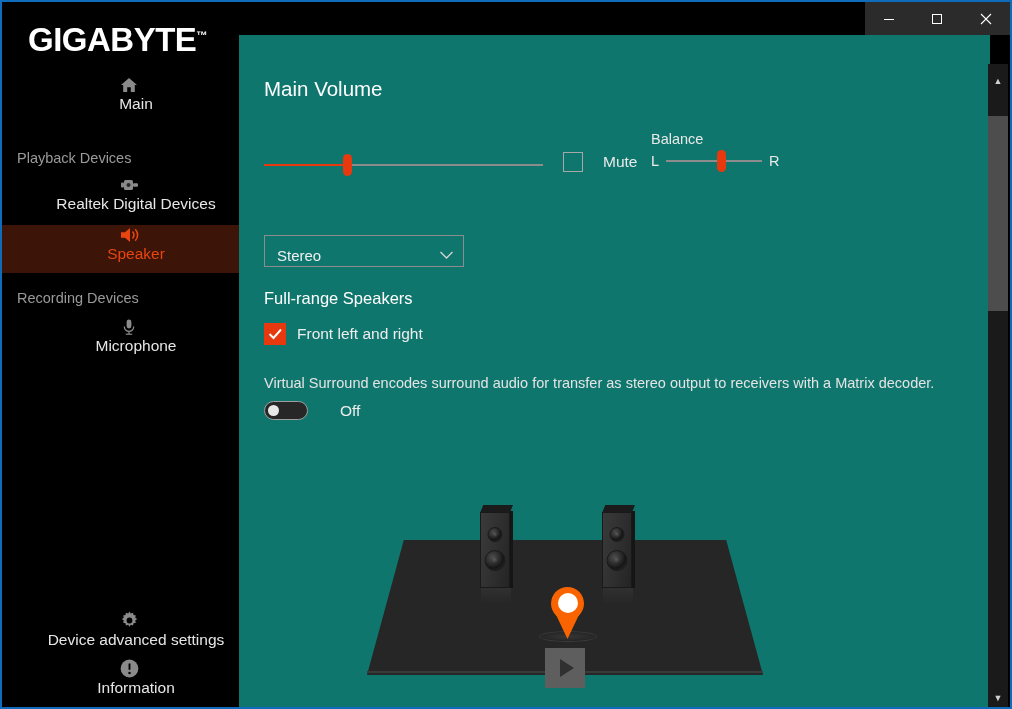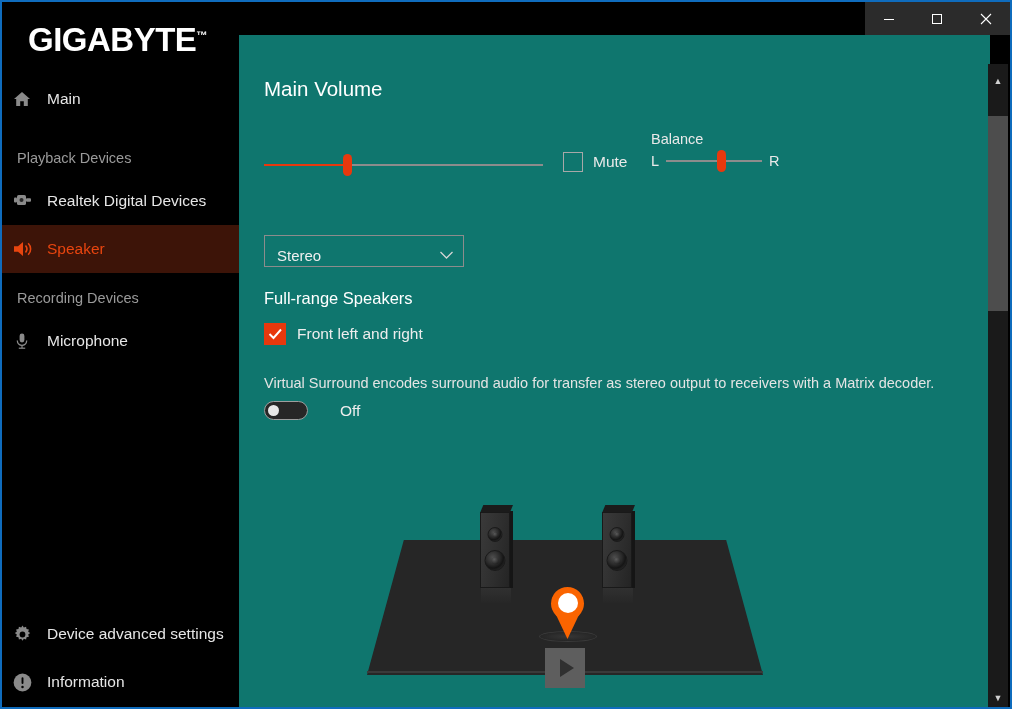--- a/index.html
+++ b/index.html
@@ -39,23 +39,24 @@
   }
   .logo {
     position: absolute; left: 26px; top: 21px;
     color: #fff; font-size: 33px; font-weight: bold;
     letter-spacing: -0.5px; line-height: 1;
   }
   .logo sup { font-size: 11px; vertical-align: super; font-weight: bold; }
 
   .nav-item {
     display: flex; align-items: center;
-    height: 48px; padding-left: 10px;
+    height: 48px; padding-left: 30px;
     color: #e6e6e6; font-size: 15.5px;
     cursor: default;
+    flex-direction: column;
   }
   .nav-item .ic {
     width: 34px; min-width: 34px;
     display: flex; align-items: center; justify-content: flex-start;
     color: #8a8a8a;
   }
   .nav-item .lbl { padding-left: 1px; }
   .nav-item.selected { background: #3d1408; }
   .nav-item.selected .lbl { color: #e8450f; }
   .nav-item.selected .ic { color: #e8450f; }
@@ -97,21 +98,21 @@
     height: 2px; background: #e8380d;
   }
   .thumb {
     position: absolute; top: 0;
     width: 9px; height: 22px; border-radius: 5px;
     background: #e8380d;
   }
 
   .mute-wrap {
     position: absolute; left: 324px; top: 117px;
-    display: flex; align-items: center; gap: 10px;
+    display: flex; align-items: center; gap: 20px;
   }
   .chk-empty {
     width: 20px; height: 20px;
     border: 1.6px solid #a8a8a8; background: transparent;
   }
   .mute-lbl { color: #e9e9e9; font-size: 15.5px; }
 
   .balance-wrap { position: absolute; left: 412px; top: 96px; }
   .balance-lbl { color: #e9e9e9; font-size: 14.5px; margin-bottom: 3px; }
   .balance-row { display: flex; align-items: center; gap: 7px; }

